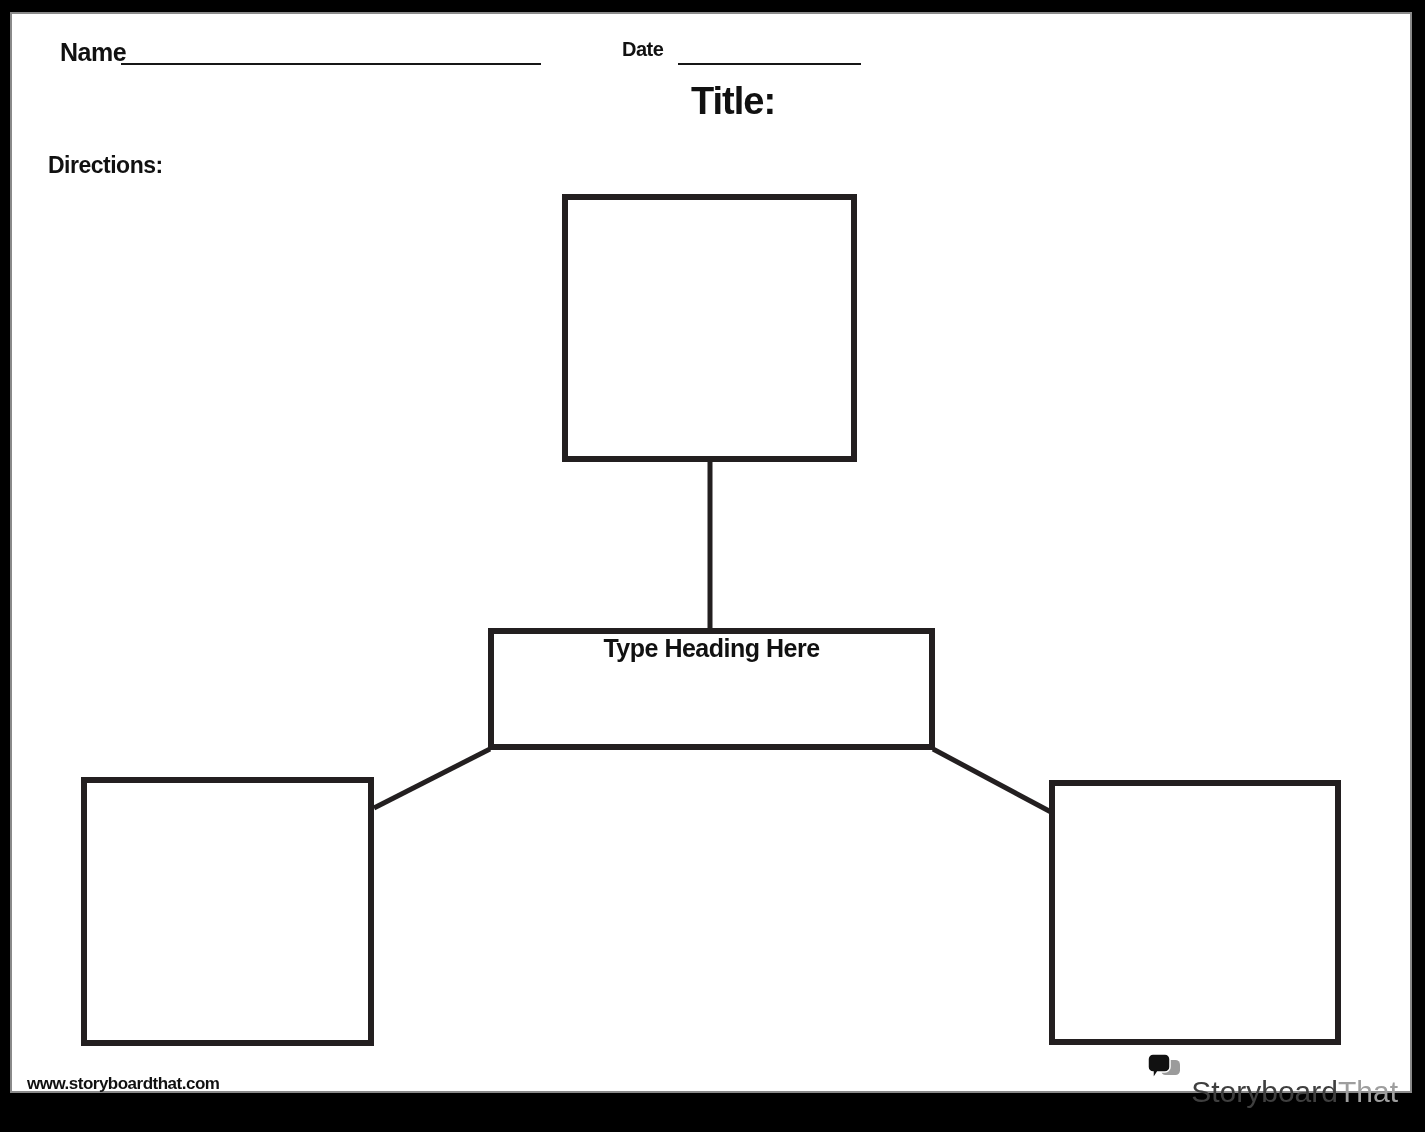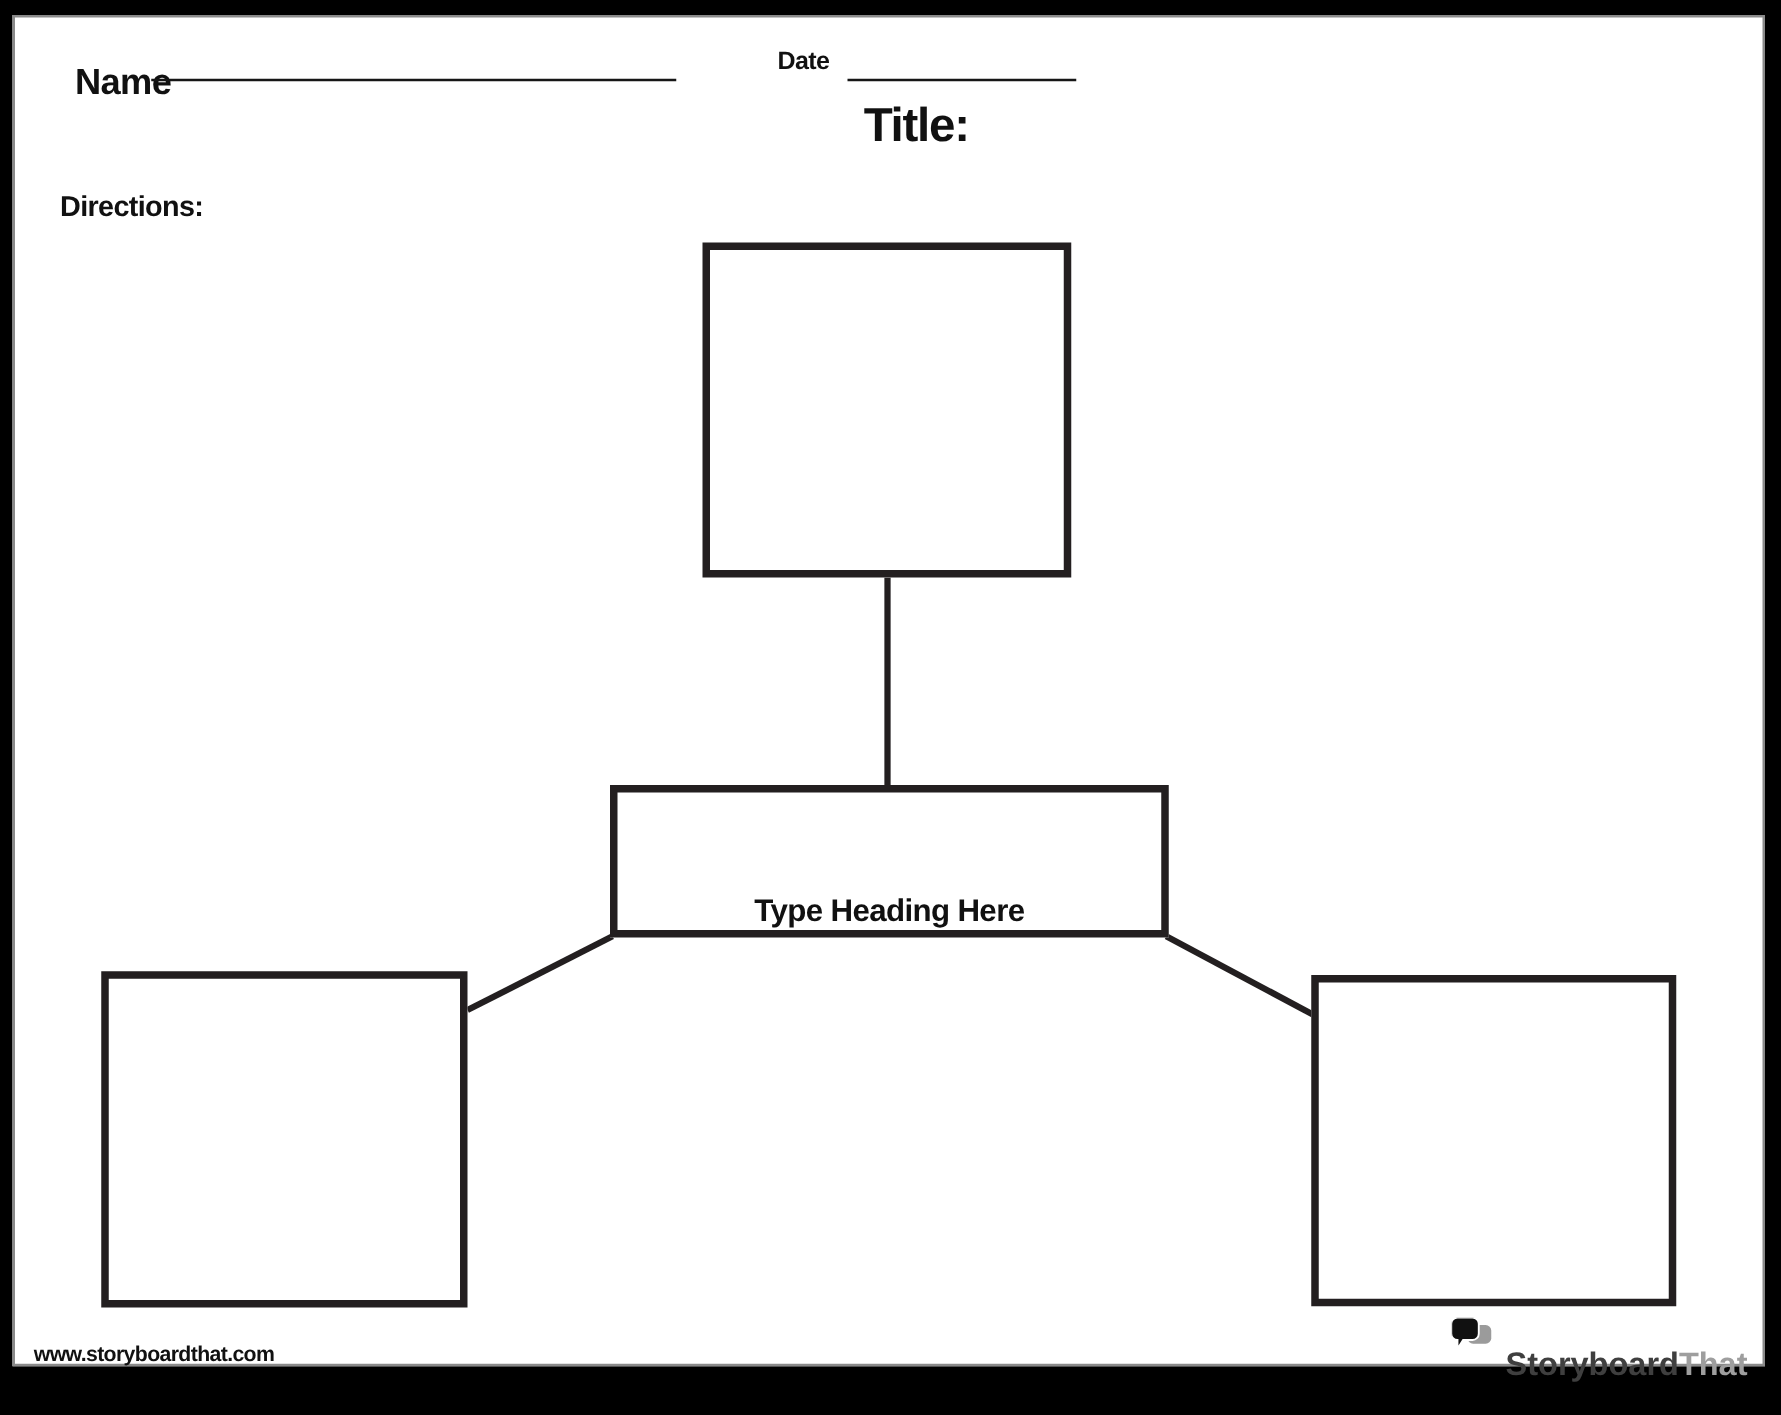--- a/index.html
+++ b/index.html
@@ -17,21 +17,21 @@
     background: #ffffff;
     border: 2px solid #8a8a8a;
   }
   .label {
     position: absolute;
     font-weight: bold;
     color: #111111;
     white-space: nowrap;
     letter-spacing: -0.5px;
   }
-  .name-label  { left: 48px;  top: 36px;  font-size: 29px; }
+  .name-label  { left: 48px;  top: 24px;  font-size: 25px; }
   .date-label  { left: 610px; top: 24px;  font-size: 20px; }
   .directions-label { left: 36px; top: 138px; font-size: 23px; }
   .page-title {
     position: absolute;
     left: 0; top: 66px; width: 100%;
     text-align: center;
     font-size: 38px;
     font-weight: bold;
     letter-spacing: -1px;
     margin-left: 22px;
@@ -49,21 +49,21 @@
     width: 1398px; height: 1077px;
   }
   .box {
     position: absolute;
     border: 6px solid #231f20;
     background: #ffffff;
   }
   .top-box { left: 550px; top: 180px; width: 295px; height: 268px; }
   .heading-box {
     left: 476px; top: 614px; width: 447px; height: 122px;
-    display: flex; align-items: flex-end; justify-content: center;
+    display: flex; align-items: flex-start; justify-content: center;
   }
   .heading-box span {
     font-size: 25px;
     font-weight: bold;
     letter-spacing: -0.5px;
     color: #111111;
   }
   .bl-box { left: 69px;   top: 763px; width: 293px; height: 269px; }
   .br-box { left: 1037px; top: 766px; width: 292px; height: 265px; }
   .website {
@@ -76,22 +76,22 @@
   }
   .logo {
     position: absolute;
     right: 12px; top: 1038px;
     height: 34px;
     display: flex;
     align-items: center;
     gap: 7px;
   }
   .logo-text {
-    font-size: 26px;
-    font-weight: 700;
+    font-size: 30px;
+    font-weight: 400;
     letter-spacing: 0;
     white-space: nowrap;
     margin-top: 45px;
   }
   .logo-dark { color: #3f3f3f; }
   .logo-gray { color: #9e9e9e; }
 </style>
 </head>
 <body>
 

